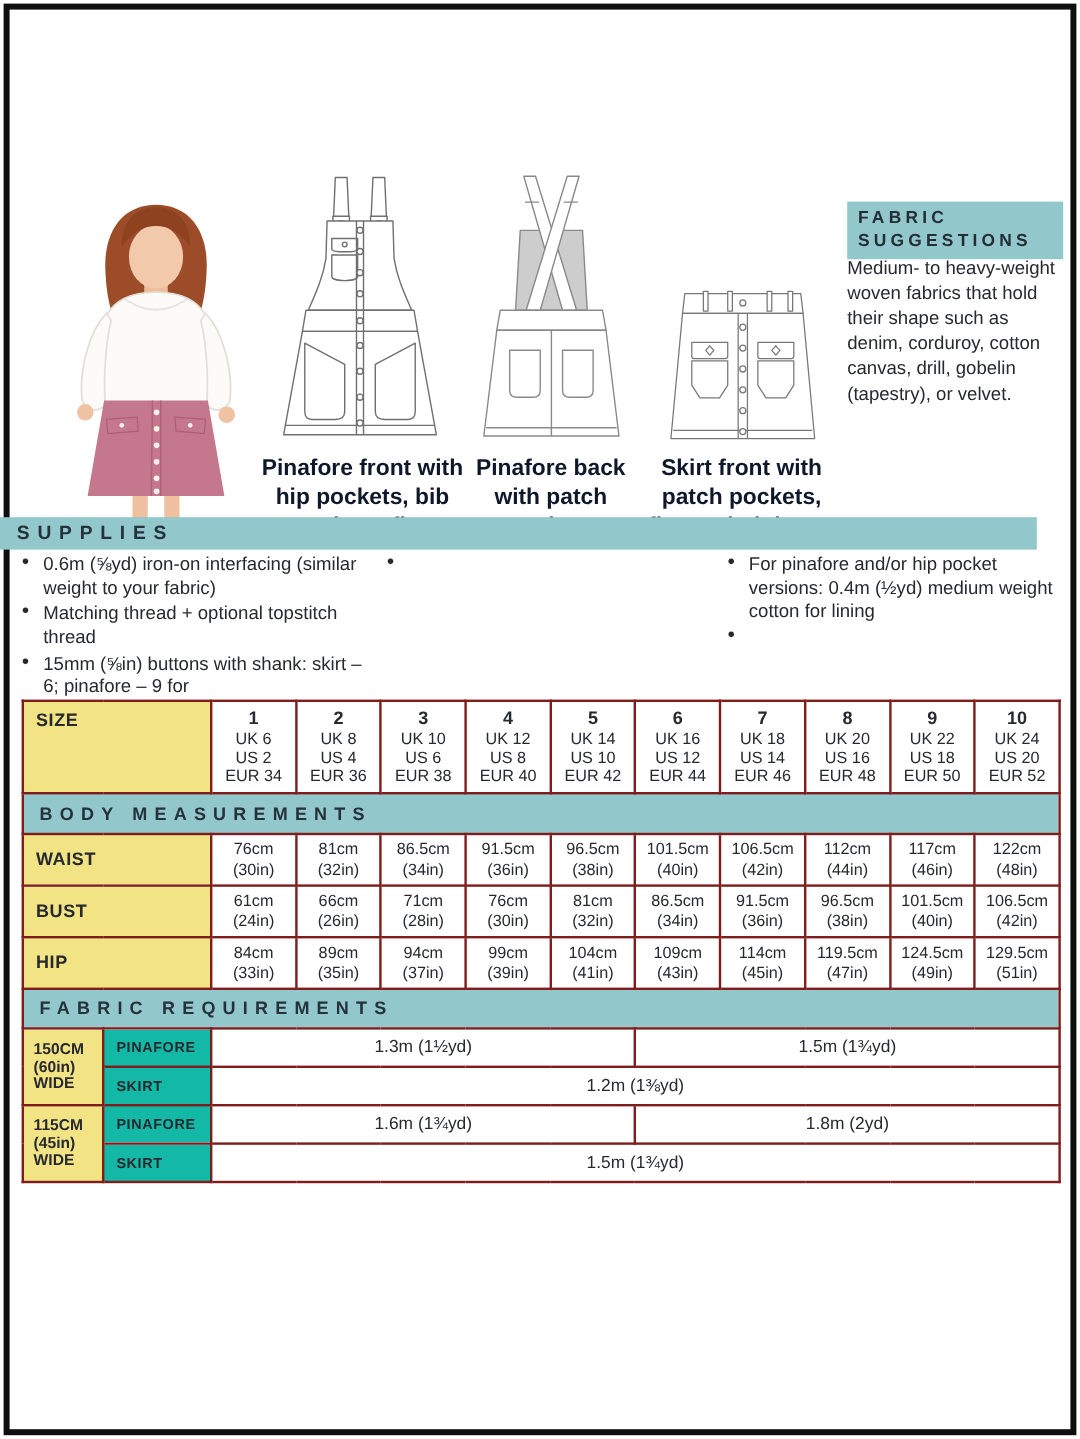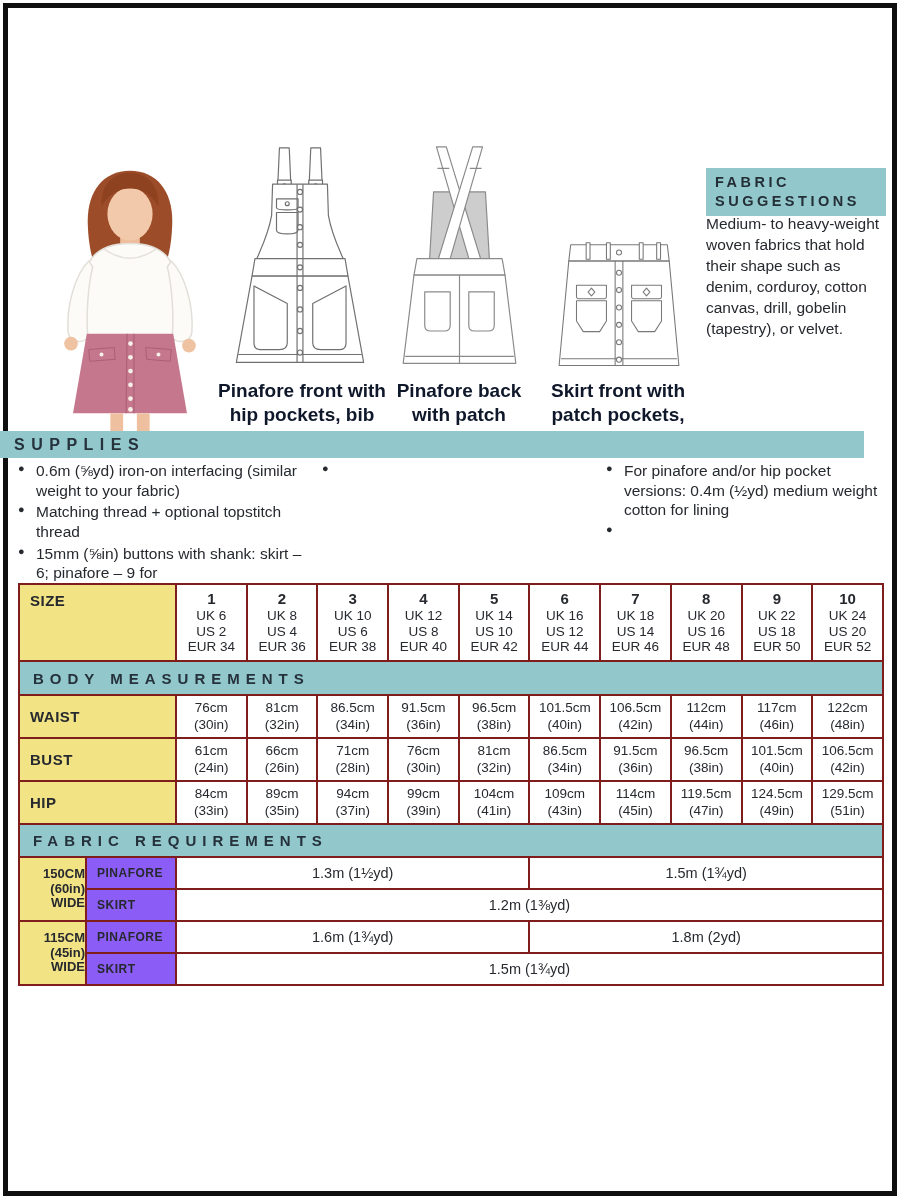--- a/index.html
+++ b/index.html
@@ -41,38 +41,38 @@
   .sup3{left:606px;top:461px;width:278px;}
   .bold{font-weight:bold;}
 
   
   table.spec{
     position:absolute;left:18px;top:583px;width:864px;border-collapse:collapse;
     table-layout:fixed;color:#26292e;
   }
   table.spec td{border:2px solid #7f1d1d;padding:0;vertical-align:middle;overflow:hidden;}
   .yellow{background:#f2e385;}
-  .pinkbg{background:#8b5cf6;}
+  .pinkbg{background:#14b8a6;}
   .tealbar{
     background:#92c7cb;font-weight:bold;font-size:15px;letter-spacing:6px;color:#25313b;
     text-align:left;padding-left:13px !important;
   }
   tr.size-row{height:77px;}
   tr.bar-row{height:34px;}
   tr.meas-row{height:43px;}
   tr.fbar-row{height:33px;}
   tr.fab-row{height:32px;}
   .size-label{vertical-align:top !important;text-align:left;font-weight:bold;font-size:15px;
     letter-spacing:0.5px;padding:7px 0 0 10px !important;}
   .size-col{text-align:center;}
   .size-num{font-weight:bold;font-size:15px;line-height:1.2;}
   .size-details{white-space:pre-line;font-size:13.5px;line-height:1.18;}
   .meas-label{text-align:left;font-weight:bold;font-size:15px;letter-spacing:0.5px;padding-left:10px !important;}
   .meas-cell{text-align:center;white-space:pre-line;font-size:13.5px;line-height:1.2;}
-  .fab-width{text-align:right;font-weight:bold;font-size:13px;line-height:1.15;
+  .fab-width{text-align:left;font-weight:bold;font-size:13px;line-height:1.15;
     white-space:pre-line;padding-left:8px !important;}
   .fab-garment{text-align:left;font-weight:bold;font-size:12px;letter-spacing:0.5px;padding-left:10px !important;}
   .fab-value{text-align:center;font-size:14.5px;}
 </style>
 </head>
 <body>
 
 <div class="frame"></div>
 
 <svg class="abs photo" viewBox="0 0 200 283">

